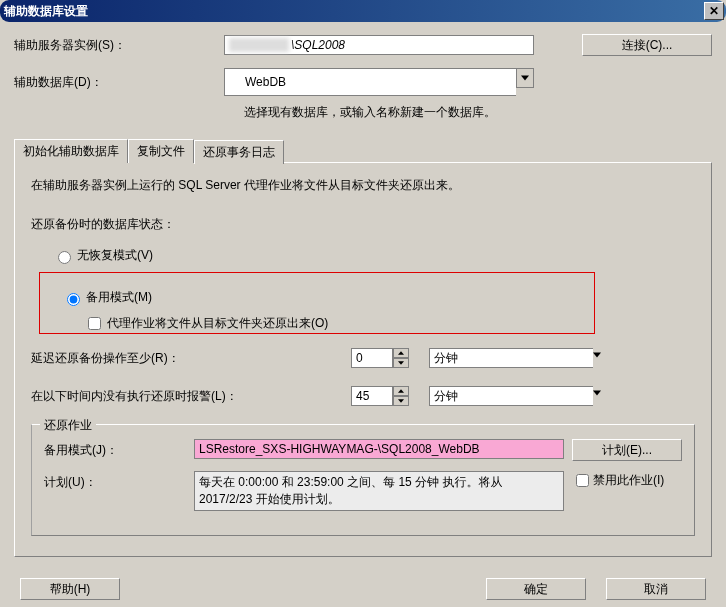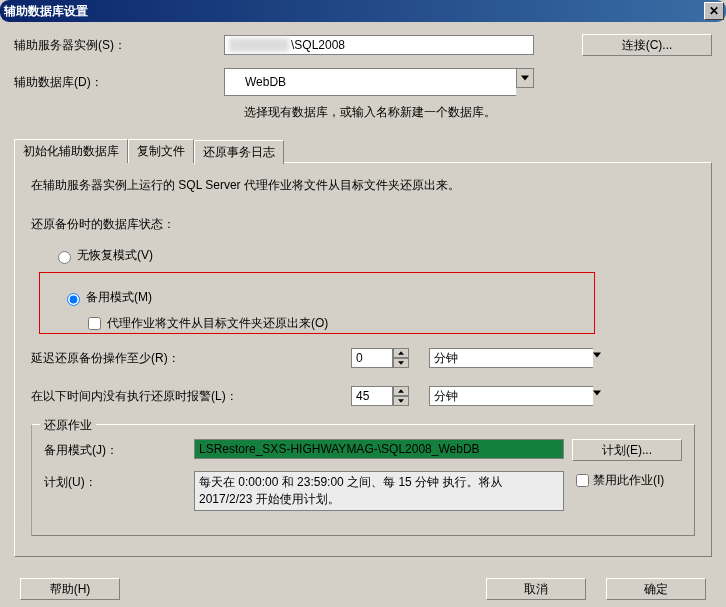--- a/index.html
+++ b/index.html
@@ -3,21 +3,21 @@
 <meta charset="utf-8">
 <style>
 * { box-sizing: border-box; font-family: "Microsoft YaHei", SimSun, sans-serif; font-size: 12px; }
 body { margin: 0; background: #d4d0c8; width: 726px; height: 607px; overflow: hidden; }
 .titlebar { background: linear-gradient(to right, #0a246a, #3a6ea5); color: #fff; height: 22px; display: flex; align-items: center; justify-content: space-between; padding-left: 4px; border-radius: 9px; }
 .titlebar .title { font-weight: bold; }
 .titlebar .close { width: 20px; height: 18px; background: #c0c0c0; border: 1px solid #fff; border-right-color: #404040; border-bottom-color: #404040; display: flex; align-items: center; justify-content: center; margin-right: 2px; color: #000; font-weight: bold; font-family: Arial; }
 .content { padding: 12px 14px; }
 .row { display: flex; align-items: center; margin-bottom: 12px; }
 .row .lbl { width: 210px; }
-.srvbox { width: 310px; height: 20px; border: 1px solid #808080; background: #fff; display: flex; align-items: center; }
+.srvbox { width: 310px; height: 20px; border: 1px solid #808080; background: #fff; display: flex; align-items: center; font-style: italic; }
 .srvbox .blur { width: 60px; height: 14px; background: #ddd; filter: blur(2px); margin-left: 4px; }
 .srvbox .txt { margin-left: 2px; }
 .btn { height: 22px; border: 1px solid #808080; border-top-color: #fff; border-left-color: #fff; background: #d4d0c8; padding: 0 10px; cursor: pointer; }
 .btn-wide { width: 130px; }
 .combo { display: flex; width: 310px; }
 .combo input { flex: 1; height: 28px; border: 1px solid #808080; border-right: none; padding: 0 20px; background: #fff; }
 .combo .arrow { width: 18px; height: 20px; border: 1px solid #808080; background: #d4d0c8; display: flex; align-items: center; justify-content: center; }
 .arrow svg { width: 8px; height: 8px; }
 .hint { margin-left: 230px; margin-top: -4px; margin-bottom: 18px; }
 .tabs { display: flex; position: relative; z-index: 2; }
@@ -38,21 +38,21 @@
 .spinner input { width: 42px; border: 1px solid #808080; text-align: left; padding: 0 4px; background: #fff; }
 .spinner .spins { width: 16px; display: flex; flex-direction: column; }
 .spinner .spins div { flex: 1; border: 1px solid #808080; background: #d4d0c8; display: flex; align-items: center; justify-content: center; }
 .spinner .spins svg { width: 6px; height: 4px; }
 .unitcombo { display: flex; width: 130px; margin-left: 10px; }
 .unitcombo input { flex: 1; height: 20px; border: 1px solid #808080; border-right: none; padding: 0 4px; background: #fff; }
 .fieldset { border: 1px solid #808080; border-top-color: #fff; border-left-color: #a0a0a0; padding: 14px 12px; margin-top: 6px; position: relative; }
 .fieldset .legend { position: absolute; top: -8px; left: 8px; background: #d4d0c8; padding: 0 4px; }
 .frow { display: flex; align-items: flex-start; margin-bottom: 10px; }
 .frow .flbl { width: 150px; padding-top: 3px; }
-.jobname { flex: 1; height: 20px; border: 1px solid #808080; padding: 8px 4px; background: #15803d; }
+.jobname { flex: 1; height: 20px; border: 1px solid #808080; padding: 8px 4px; background: #f9a8d4; }
 .sched { flex: 1; height: 40px; border: 1px solid #808080; padding: 2px 4px; background: #ececec; line-height: 1.4; overflow: hidden; }
 .sidecol { width: 110px; margin-left: 8px; display: flex; flex-direction: column; gap: 8px; }
 .disablechk { display: flex; align-items: center; white-space: nowrap; }
 .disablechk input { margin-right: 4px; }
 .footer { display: flex; justify-content: space-between; padding: 8px 20px; }
 .footer .right { display: flex; gap: 20px; }
 .footer .btn { width: 100px; }
 </style>
 </head>
 <body>
@@ -183,16 +183,16 @@
         </div>
       </div>
     </div>
 
   </div>
 </div>
 
 <div class="footer">
   <button class="btn">帮助(H)</button>
   <div class="right">
+    <button class="btn">确定</button>
     <button class="btn">取消</button>
-    <button class="btn">确定</button>
   </div>
 </div>
 
 </body></html>

